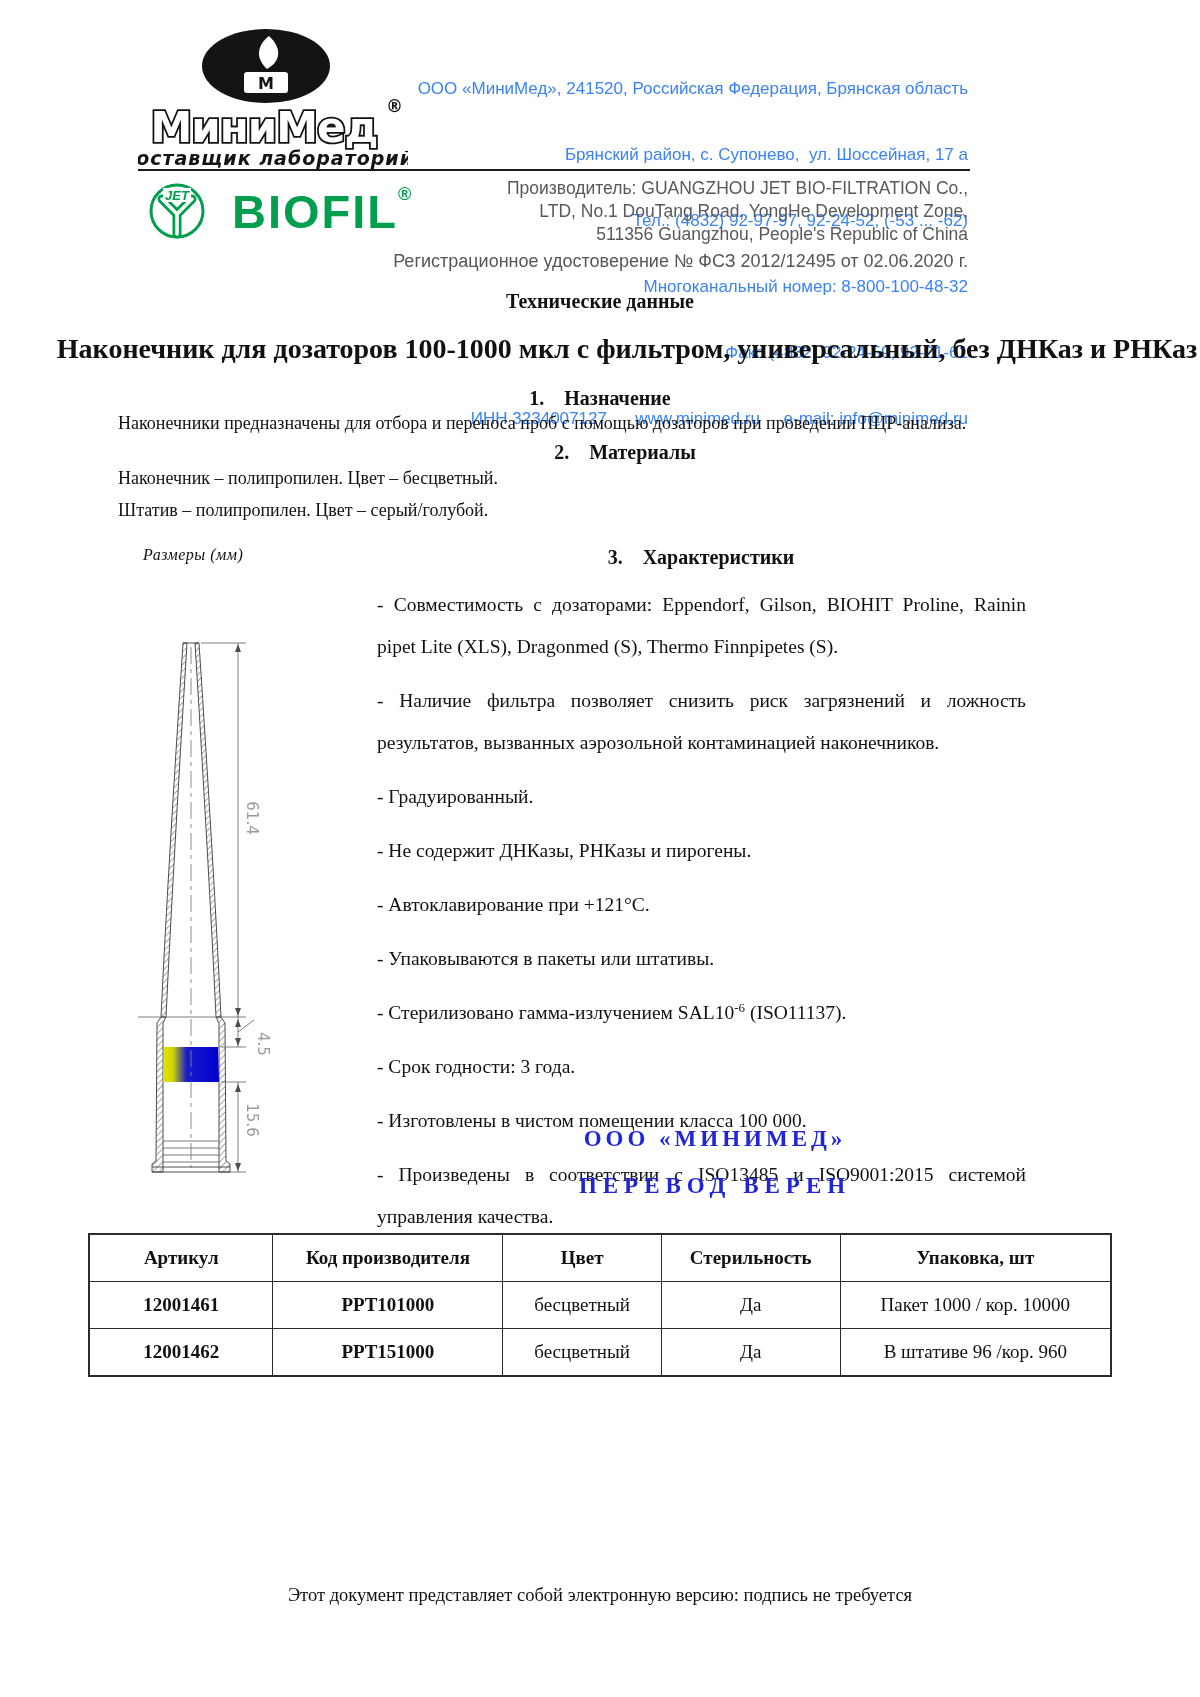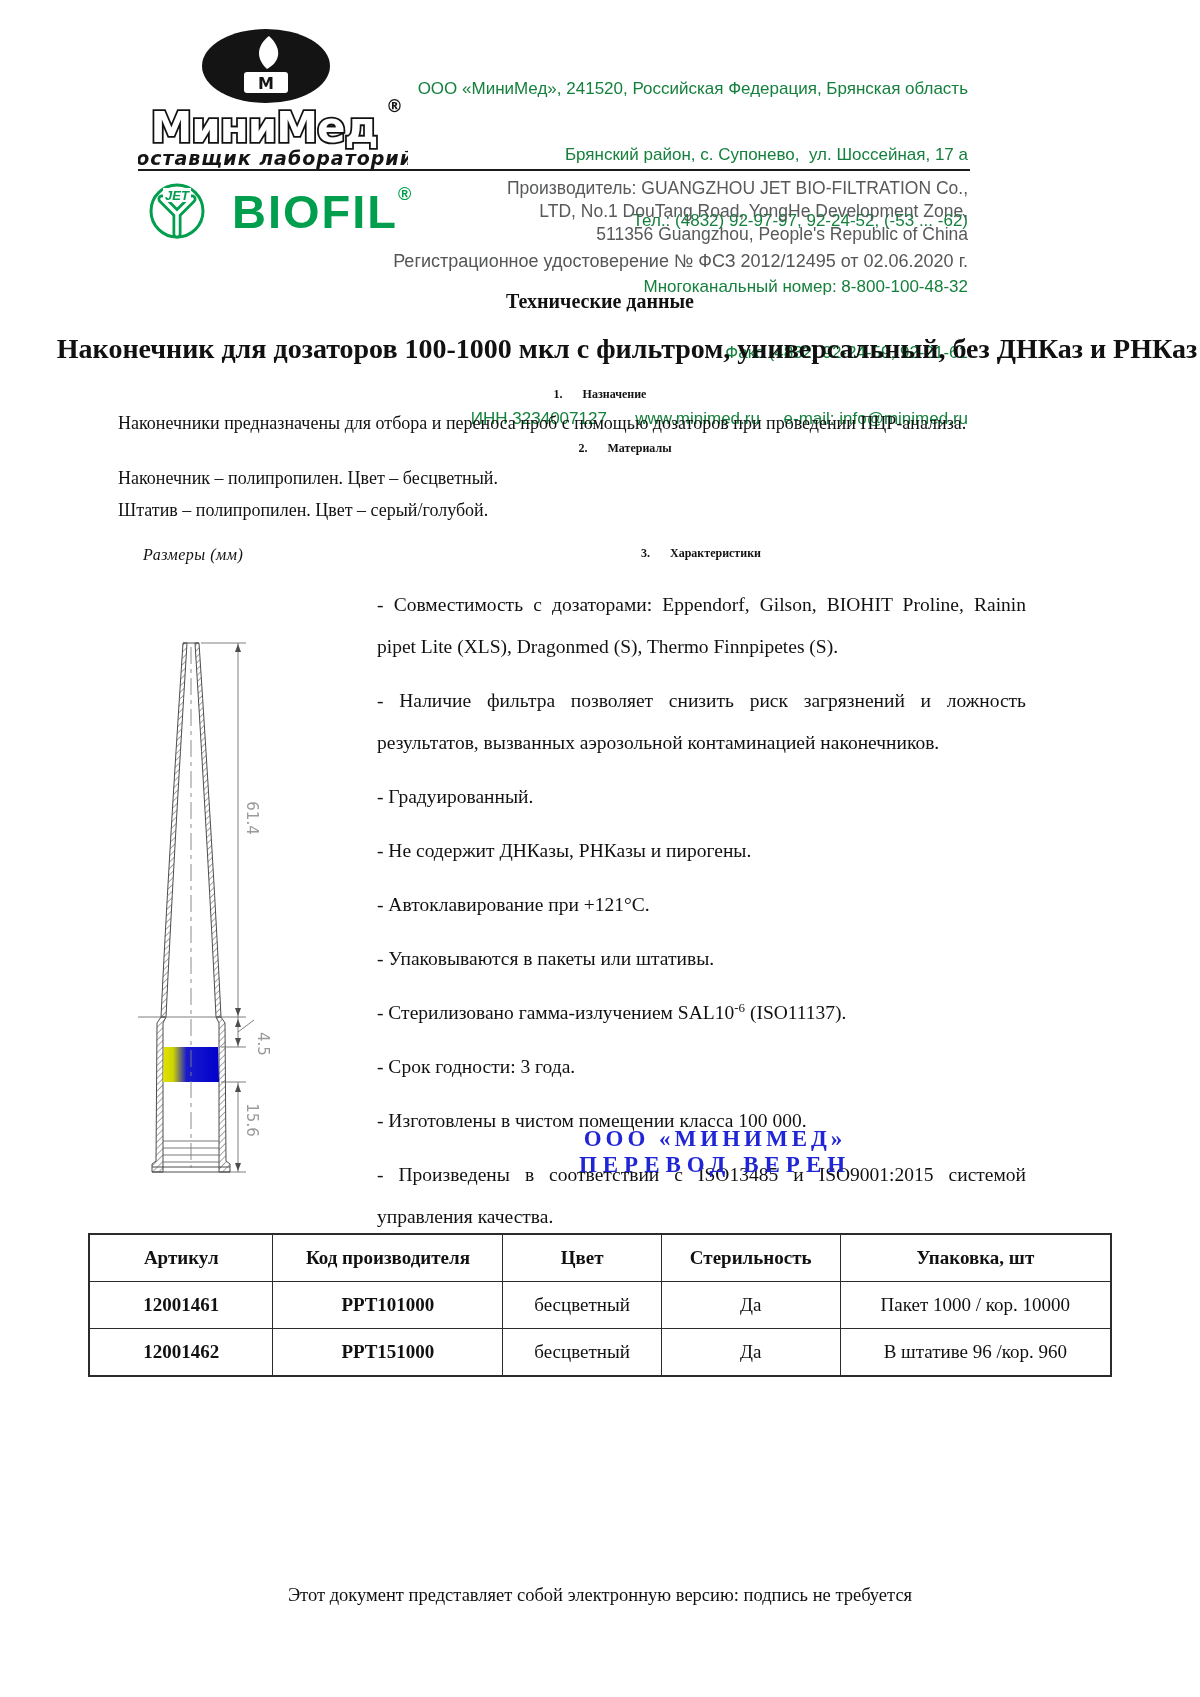--- a/index.html
+++ b/index.html
@@ -2,55 +2,55 @@
 <html><head>
 <meta charset="utf-8">
 <style>
   html,body{margin:0;padding:0;background:#ffffff;}
   .page{position:relative;width:1200px;height:1697px;background:#fff;overflow:hidden;
         font-family:"Liberation Serif", serif;color:#111;}
   
   .minimed-logo{position:absolute;left:138px;top:24px;}
   .addr{position:absolute;right:232px;top:34px;text-align:right;
         font-family:"Liberation Sans", sans-serif;font-size:17px;line-height:22px;
-        color:#15803d;white-space:pre-wrap;}
+        color:#3b82f6;white-space:pre-wrap;}
   .rule{position:absolute;left:138px;top:169px;width:832px;height:2px;background:#1a1a1a;}
   .jet-logo{position:absolute;left:146px;top:179px;}
   .biofil-text{position:absolute;left:232px;top:184px;
         font-family:"Liberation Sans", sans-serif;font-weight:bold;font-size:47px;
         letter-spacing:2px;color:#009E4D;}
   .biofil-text sup{font-size:18px;vertical-align:28px;letter-spacing:0;}
   .producer{position:absolute;right:232px;top:177px;text-align:right;
         font-family:"Liberation Sans", sans-serif;font-size:17.5px;line-height:23px;color:#58595b;}
   .reg{position:absolute;right:232px;top:251px;font-family:"Liberation Sans", sans-serif;
         font-size:18px;color:#555658;}
   
   .heading{position:absolute;left:0;top:290px;width:100%;text-align:center;
         font-weight:bold;font-size:20px;}
   .product-title{position:absolute;left:0;top:333px;width:100%;text-align:center;
         font-weight:bold;font-size:28px;padding-left:27px;}
-  .sec{position:absolute;font-weight:bold;font-size:12px;}
+  .sec{position:absolute;font-weight:bold;font-size:20px;}
   .sec .sec-t{margin-left:20px;}
   .sec1{left:0;top:387px;width:100%;text-align:center;}
   .sec2{left:0;top:441px;width:100%;text-align:center;padding-left:25px;}
   .sec3{left:365px;top:546px;width:672px;text-align:center;}
   .para{position:absolute;font-size:18px;}
   .p-purpose{left:118px;top:413px;}
   .mat1{left:118px;top:468px;}
   .mat2{left:118px;top:500px;}
   .razmery{position:absolute;left:143px;top:546px;font-style:italic;font-size:16px;
         letter-spacing:0.5px;}
   .chars{position:absolute;left:365px;top:572px;width:673px;}
   .chars p{margin:12px;font-size:19.5px;line-height:42px;text-align:justify;}
   .chars sup{font-size:13px;vertical-align:7px;line-height:0;}
   .drawing{position:absolute;left:105px;top:582px;}
   
   .stamp{position:absolute;left:555px;top:1126px;width:320px;text-align:center;
         color:#2026d6;font-weight:bold;font-family:"Liberation Serif", serif;}
-  .stamp-l1{font-size:23px;letter-spacing:4px;}
+  .stamp-l1{font-size:23px;letter-spacing:4px;margin-bottom:21px;}
   .stamp-l2{font-size:23px;letter-spacing:6px;}
   
   .spec{position:absolute;left:88px;top:1233px;width:1024px;border-collapse:collapse;
         table-layout:fixed;border:2.5px solid #2b2b2b;}
   .spec th,.spec td{border:1.6px solid #2b2b2b;height:46px;text-align:center;
         vertical-align:middle;font-size:19px;padding:0 4px;margin-top:32px;}
   .spec th{font-weight:bold;}
   .spec tbody td:nth-child(1),.spec tbody td:nth-child(2){font-weight:bold;}
   
   .footer{position:absolute;left:0;top:1585px;width:100%;text-align:center;font-size:18.5px;}

